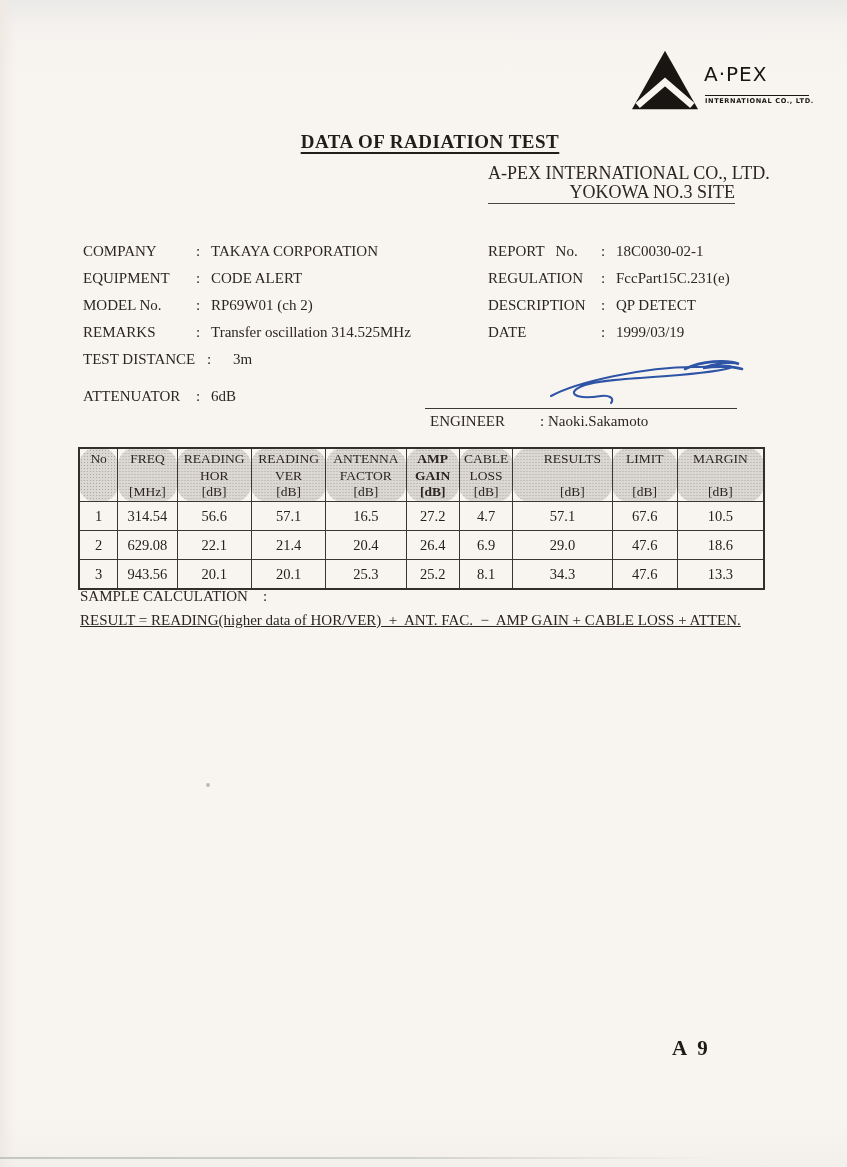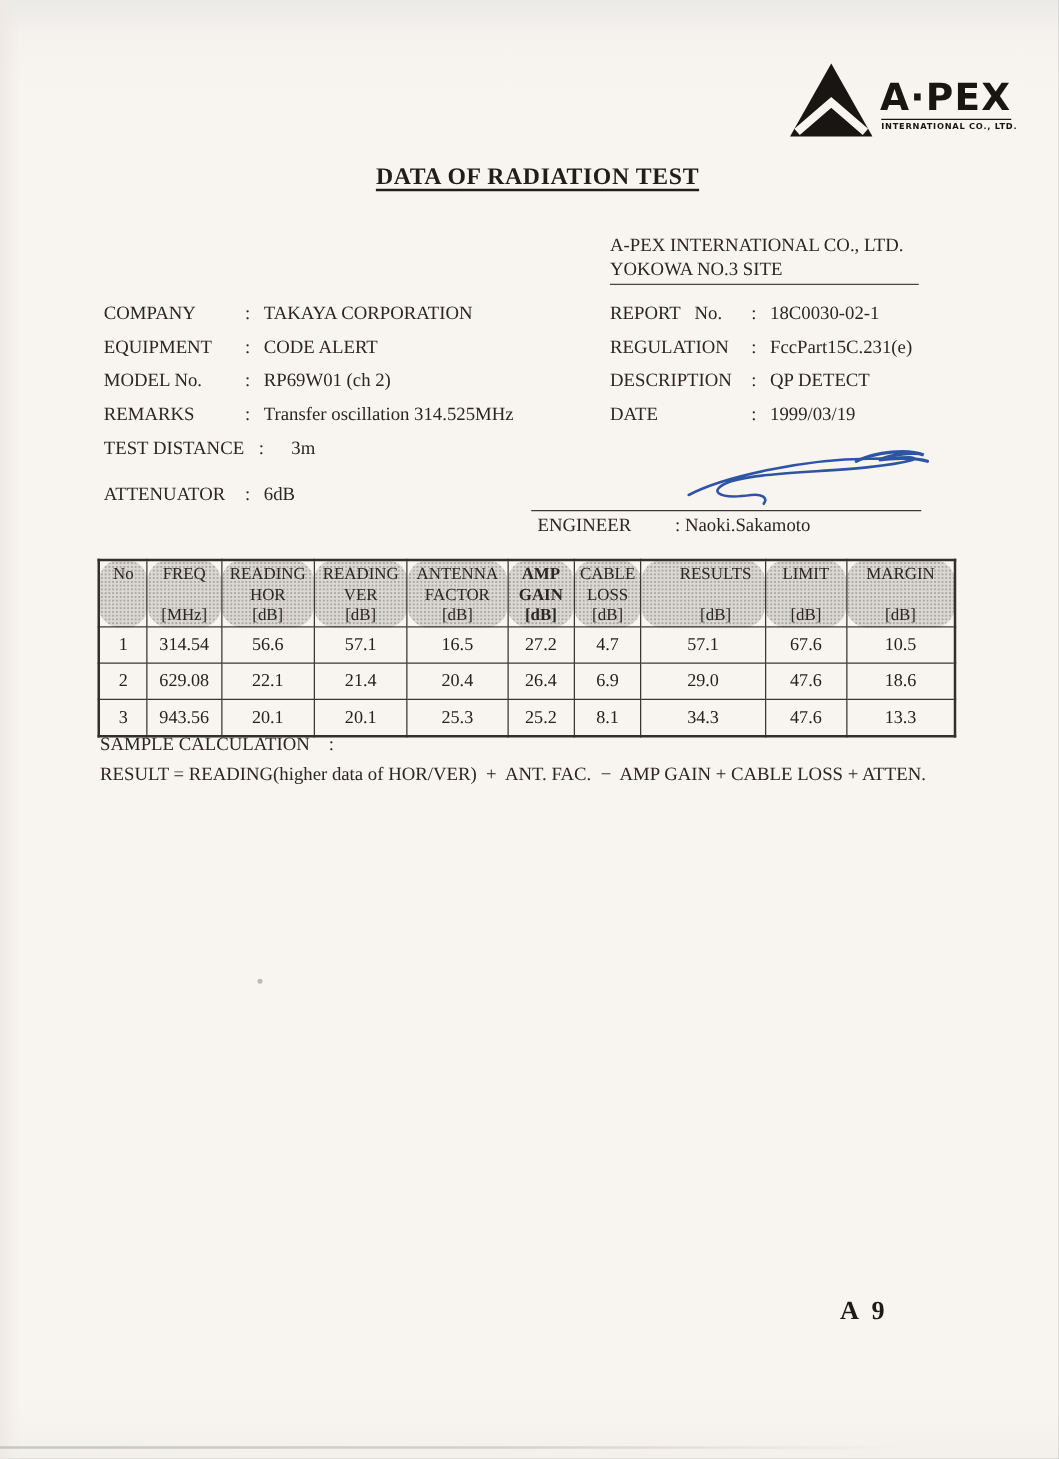--- a/index.html
+++ b/index.html
@@ -8,31 +8,31 @@
     position:relative; width:847px; height:1167px; margin:0 auto;
     background:
       linear-gradient(90deg, #efe9e3 0px, rgba(248,245,241,0) 16px),
       linear-gradient(180deg, #ebeae8 0px, #f4f1ee 26px, #f8f5f1 70px, #f8f5f1 96%, #f3f0ec 100%);
     color:#2b2623; overflow:hidden;
   }
   
   .logo{position:absolute; top:48px; left:632px; width:175px; height:62px;}
   .logo-tri{position:absolute; left:0; top:2px;}
   .logo-text{position:absolute; left:72px; top:16px; font-family:"DejaVu Sans", sans-serif;
-    font-weight:bold; font-size:30px; letter-spacing:1px; color:#181512; line-height:1;}
+    font-weight:normal; font-size:20px; letter-spacing:1px; color:#181512; line-height:1;}
   .logo-sub{position:absolute; left:73px; top:47px; width:104px; font-family:"DejaVu Sans", sans-serif;
     font-weight:bold; font-size:6.6px; letter-spacing:0.6px; color:#181512;
     border-top:1px solid #181512; padding-top:1px; white-space:nowrap;}
   
   .title{position:absolute; top:131px; left:250px; width:360px; text-align:center;
     font-size:19px; font-weight:bold; letter-spacing:0.5px; color:#211d1a;}
   .title span{text-decoration:underline; text-decoration-thickness:2px; text-underline-offset:4px;}
   
-  .site{position:absolute; top:188px; left:488px; font-size:15px; line-height:19px; color:#2b2623;}
-  .site .l2{display:block; width:247px; border-bottom:1.4px solid #4a453f; padding-bottom:1px;}
+  .site{position:absolute; top:164px; left:488px; font-size:18px; line-height:19px; color:#2b2623;}
+  .site .l2{display:block; width:247px; border-bottom:1.4px solid #4a453f; padding-bottom:1px;text-align:right;}
   
   .info{position:absolute; font-size:15px;}
   #info-left{top:243px; left:83px; width:340px;}
   #info-right{top:243px; left:488px; width:320px;}
   .irow{display:flex; margin-bottom:10px; white-space:pre;justify-content:center;}
   #info-left .irow:nth-child(5){margin-bottom:20px;gap:11px;}
   .ilabel{width:113px; flex:0 0 auto;}
   .isep{width:15px; flex:0 0 auto;}
   .isep:empty{width:0;}
   .ivalue{flex:1;}
@@ -50,21 +50,21 @@
     background-image:radial-gradient(#aaa6a0 0.7px, rgba(0,0,0,0) 0.8px);
     background-size:3px 3px;
     height:52px; vertical-align:top; font-weight:normal;border-radius:17px;
   }
   .hcell .inner{display:flex; flex-direction:column; justify-content:space-between;
     height:48px; padding:2px 1px; text-align:center; font-size:13.5px; line-height:15px;}
   .h-sub{min-height:15px;}
   .dcell{height:28px; text-align:center; font-size:14.5px; color:#252120;}
   
   .calc1{position:absolute; top:588px; left:80px; font-size:15px; white-space:pre;}
-  .calc2{position:absolute; top:612px; left:80px; width:700px; font-size:15px; white-space:pre;}
+  .calc2{position:absolute; top:612px; left:80px; width:700px; font-size:15px; white-space:pre;text-decoration:underline;}
   
   .pageno{position:absolute; top:1036px; left:672px; font-size:21px; font-weight:bold;
     letter-spacing:3px; color:#1d1a17;}
   .speck{position:absolute; top:783px; left:206px; width:4px; height:4px; border-radius:50%;
     background:#8d8780; opacity:0.55;}
   .bottom-line{position:absolute; top:1157px; left:0; width:720px; height:2px;
     background:linear-gradient(90deg, #b4bcae 0%, #c3c8bd 55%, rgba(200,205,195,0) 100%); opacity:0.75;}
 </style>
 </head>
 <body>

